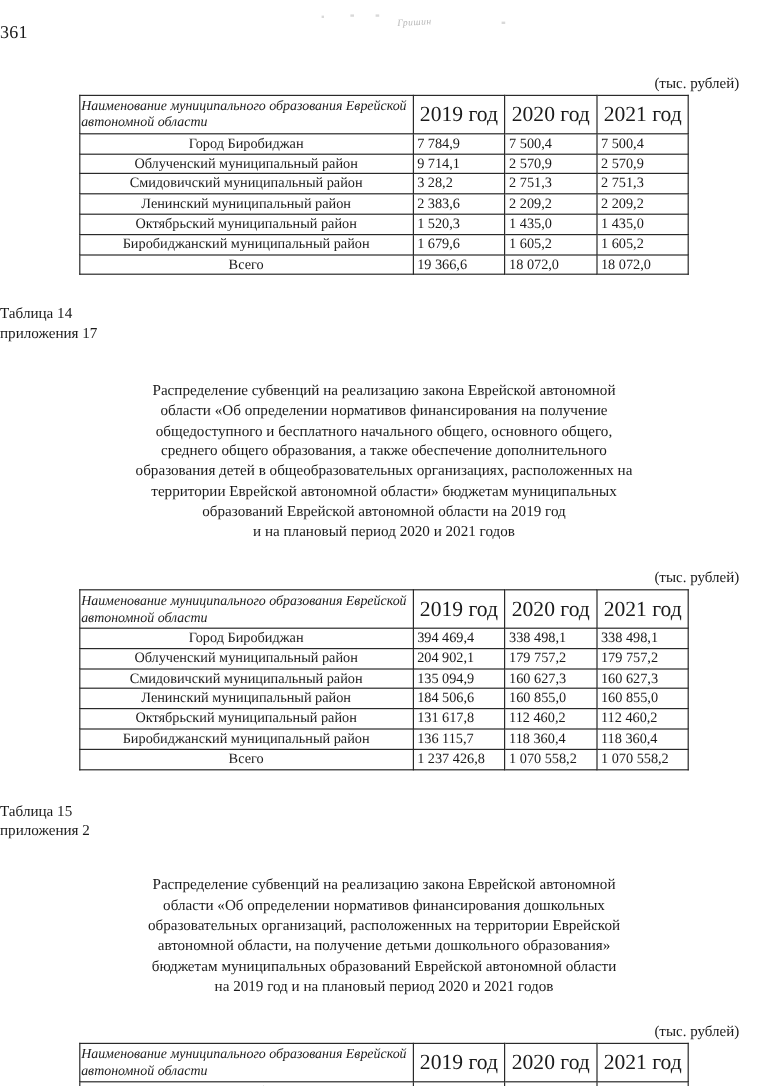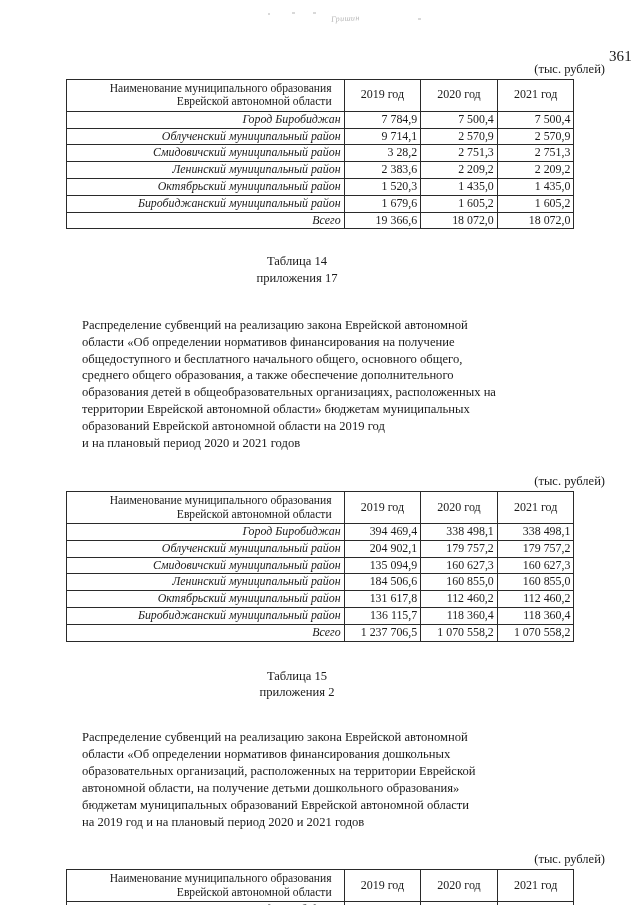--- a/index.html
+++ b/index.html
@@ -46,83 +46,83 @@
     color: #aaaaaa;
     font-style: italic;
     letter-spacing: .4px;
     opacity: .85;
     transform: rotate(-3deg);
     white-space: nowrap;
   }
 
   .page-number {
     position: absolute;
-    top: 48px;
+    top: 20px;
     left: 0;
     width: 632px;
-    text-align: right;
+    text-align: left;
     font-size: 15px;
     letter-spacing: .2px;
   }
 
   .units-label {
     text-align: right;
     font-size: 12.5px;
-    padding-right: 35px;
+    padding-right: 24px;
     margin-bottom: 2px;
   }
 
   table.budget {
     border-collapse: collapse;
     table-layout: fixed;
     margin: 0 auto;
     width: 508px;
     font-size: 11.7px;
   }
   table.budget td, table.budget th {
     border: 1px solid #2a2a2a;
     padding: 1px 3px;
     font-weight: normal;
     vertical-align: middle;
     line-height: 1.16;
   }
   table.budget th.name-head {
-    text-align: right;
-    padding: 2px 12px;
+    text-align: left;
+    padding: 2px 1px;
     font-size: 11.6px;
+    font-style: italic;
   }
   table.budget th.year-head {
-    font-size: 12px;
+    font-size: 18px;
     padding: 2px;
   }
   table.budget td.name-cell {
-    text-align: right;
+    text-align: center;
     padding-left: 3px;
     font-size: 11.9px;
     white-space: nowrap;
-    font-style: italic;
   }
   table.budget td.num-cell {
-    text-align: right;
+    text-align: left;
     font-size: 11.9px;
     white-space: nowrap;
   }
   col.c-name { width: 278px; }
   col.c-year { width: 76.6px; }
 
   .tbl-caption {
-    text-align: center;
+    text-align: left;
     padding-right: 46px;
     font-size: 12.6px;
     line-height: 1.32;
     white-space: pre-line;
   }
 
   .section-desc {
-    text-align: left;
+    text-align: center;
     font-size: 12.6px;
     line-height: 1.345;
     width: 476px;
     margin: 0 auto;
     white-space: pre-line;
   }
 
   .block-table { margin-top: 0; }
 
   
@@ -284,21 +284,21 @@
           <td class="num-cell">112 460,2</td>
         </tr>
         <tr>
           <td class="name-cell">Биробиджанский муниципальный район</td>
           <td class="num-cell">136 115,7</td>
           <td class="num-cell">118 360,4</td>
           <td class="num-cell">118 360,4</td>
         </tr>
         <tr>
           <td class="name-cell">Всего</td>
-          <td class="num-cell">1 237 706,5</td>
+          <td class="num-cell">1 237 426,8</td>
           <td class="num-cell">1 070 558,2</td>
           <td class="num-cell">1 070 558,2</td>
         </tr>
       </tbody>
     </table>
   </div>
 
   <div class="sp-after-t2"></div>
 
   <div class="tbl-caption">Таблица 15

